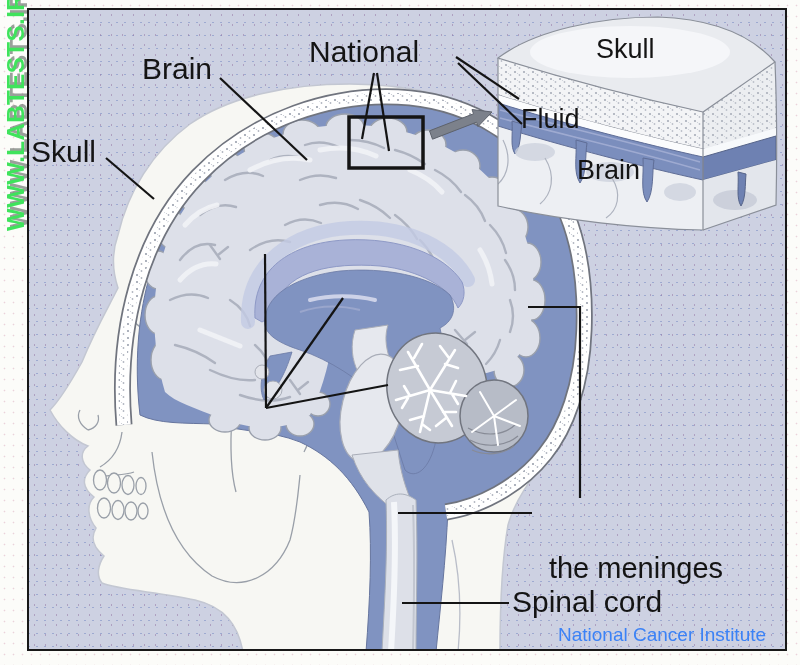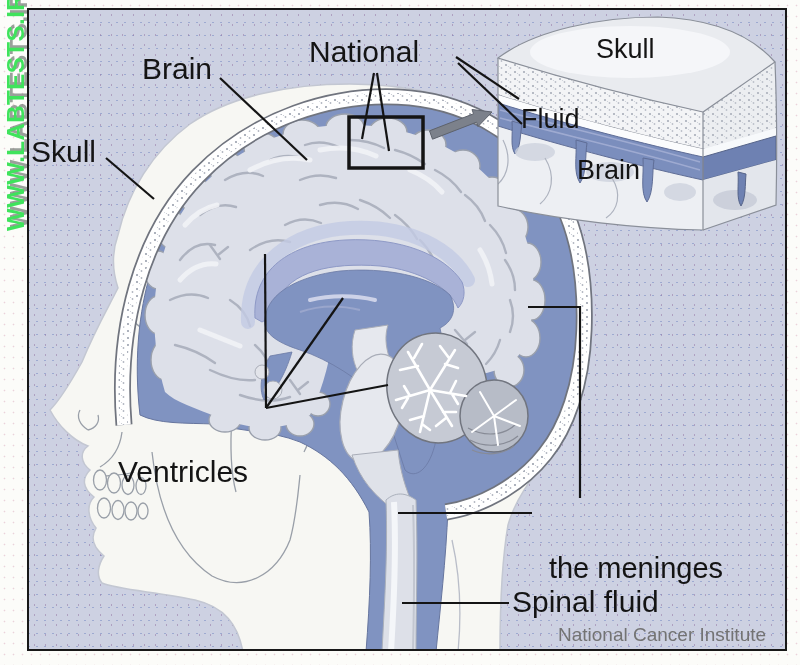--- a/index.html
+++ b/index.html
@@ -16,21 +16,21 @@
     background-color:#cdd1e2;
     background-image:
       radial-gradient(circle,rgba(150,120,165,.55) .7px,transparent 1.1px),
       radial-gradient(circle,rgba(110,130,190,.5) .7px,transparent 1.1px);
     background-size:11px 10px,8px 13px;
     background-position:0 0,4px 6px;
   }
   svg.art{position:absolute;left:0;top:0;}
   .lbl{position:absolute;color:#141414;font-size:30px;line-height:31px;white-space:pre;}
   .lbl-inset{position:absolute;color:#141414;font-size:27px;line-height:27px;white-space:pre;}
-  .credit{position:absolute;font-size:19px;color:#737373;white-space:pre;}
+  .credit{position:absolute;font-size:19px;color:#3b82f6;white-space:pre;}
   .watermark{
     position:absolute;left:2px;top:231px;
     transform:rotate(-90deg);transform-origin:0 0;
     font-size:24px;font-weight:bold;letter-spacing:.5px;
     color:#3fe35c;text-shadow:2.5px 2.5px 0 rgba(88,99,92,.6);
     white-space:pre;
   }
   .two-line-center{text-align:center;width:206px;}
 </style>
 </head>
@@ -292,28 +292,27 @@
       <line x1="402" y1="603" x2="509" y2="603"></line>
     </g>
   </g>
 </svg>
 
 <div class="lbl" style="left:31px;top:136px">Skull</div>
 <div class="lbl" style="left:142px;top:53px">Brain</div>
 <div class="lbl" style="left:309px;top:36px">National</div>
 
 <div class="lbl" style="left:118px;top:394px">
-  <div>Ventricles</div>
 </div>
 
 <div class="lbl two-line-center" style="left:533px;top:496px;font-size:29px;line-height:29px">
   <div>the meninges</div>
 </div>
 
-<div class="lbl" style="left:512px;top:586px">Spinal fluid</div>
+<div class="lbl" style="left:512px;top:586px">Spinal cord</div>
 
 <div class="lbl-inset" style="left:596px;top:36px">Skull</div>
 <div class="lbl-inset" style="left:521px;top:106px">Fluid</div>
 <div class="lbl-inset" style="left:577px;top:157px">Brain</div>
 
 <div class="credit" style="left:558px;top:624px">National Cancer Institute</div>
 
 <div class="watermark">WWW.LABTESTS.IR</div>
 
 </body></html>

